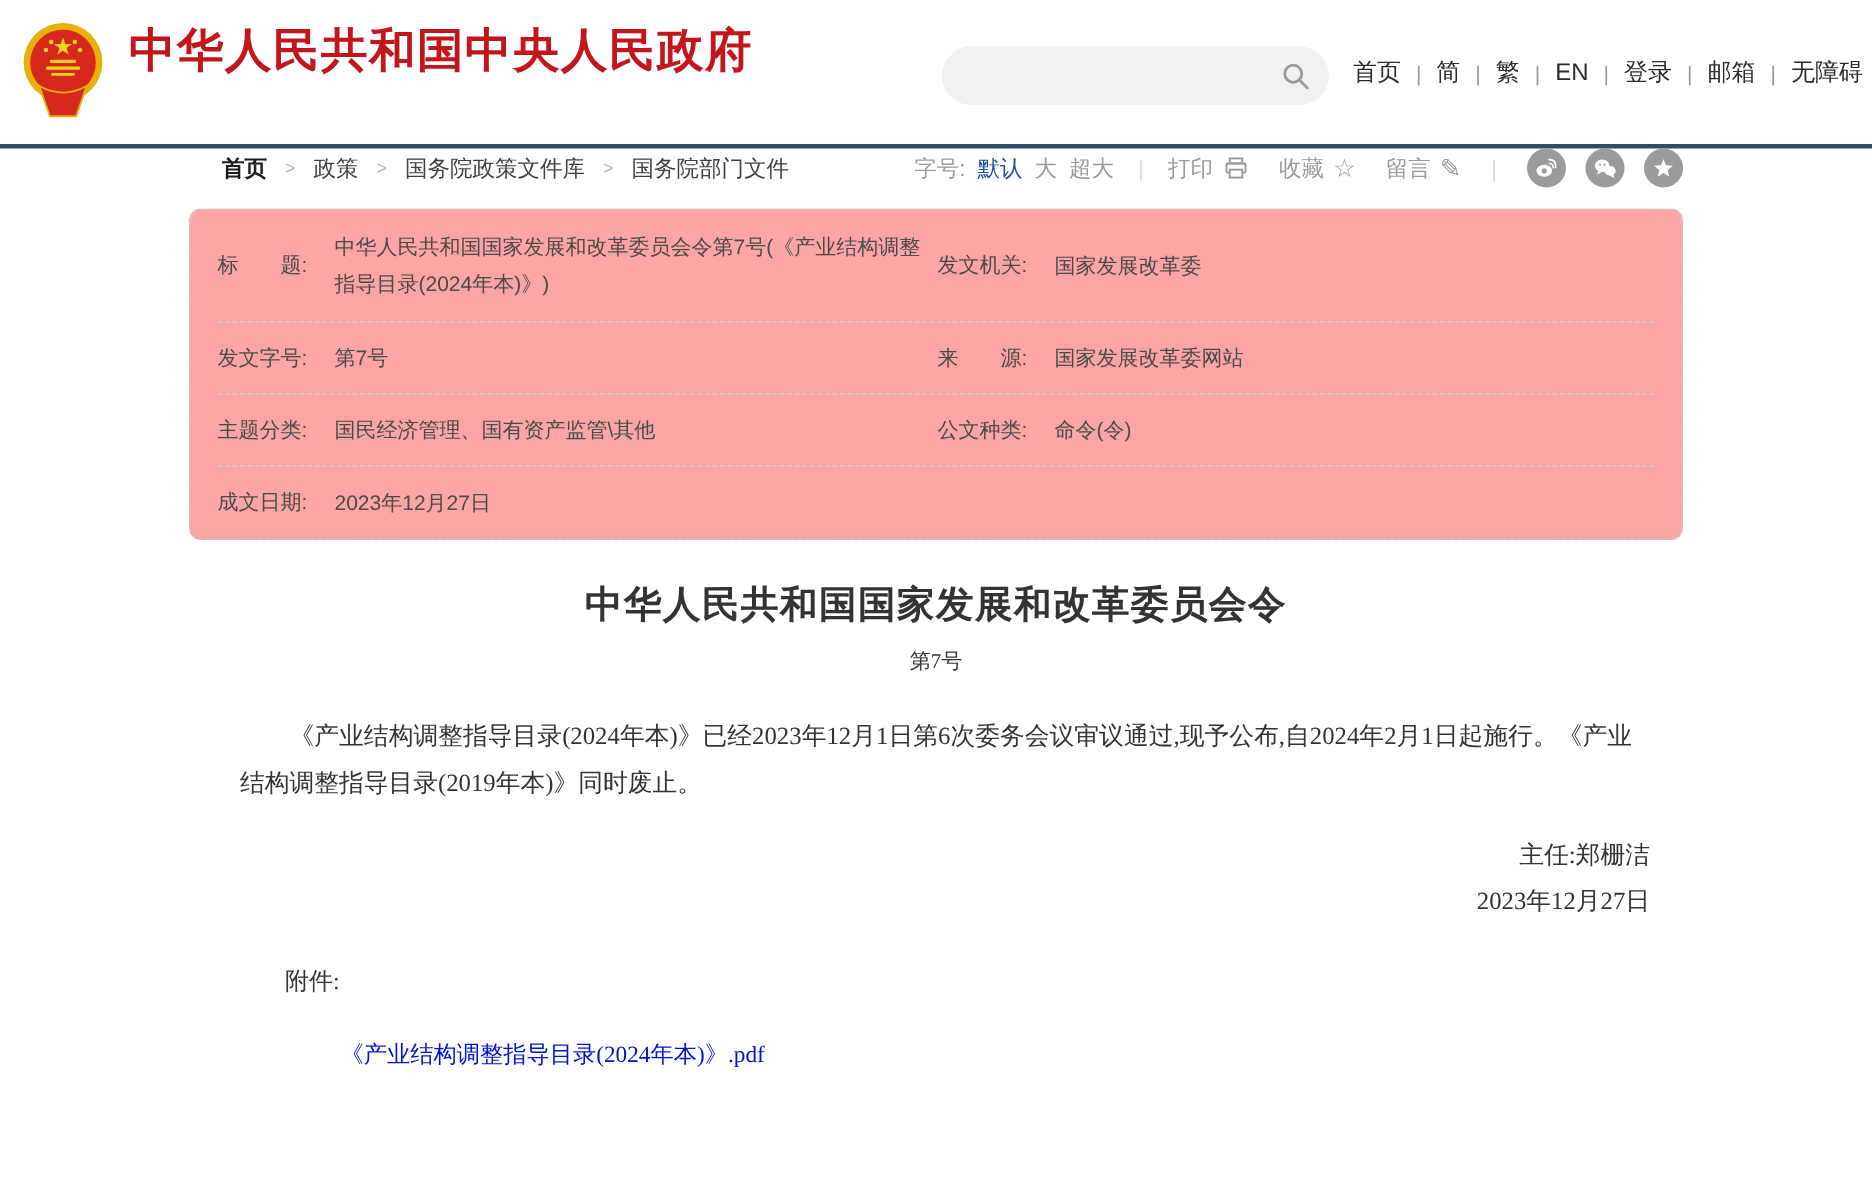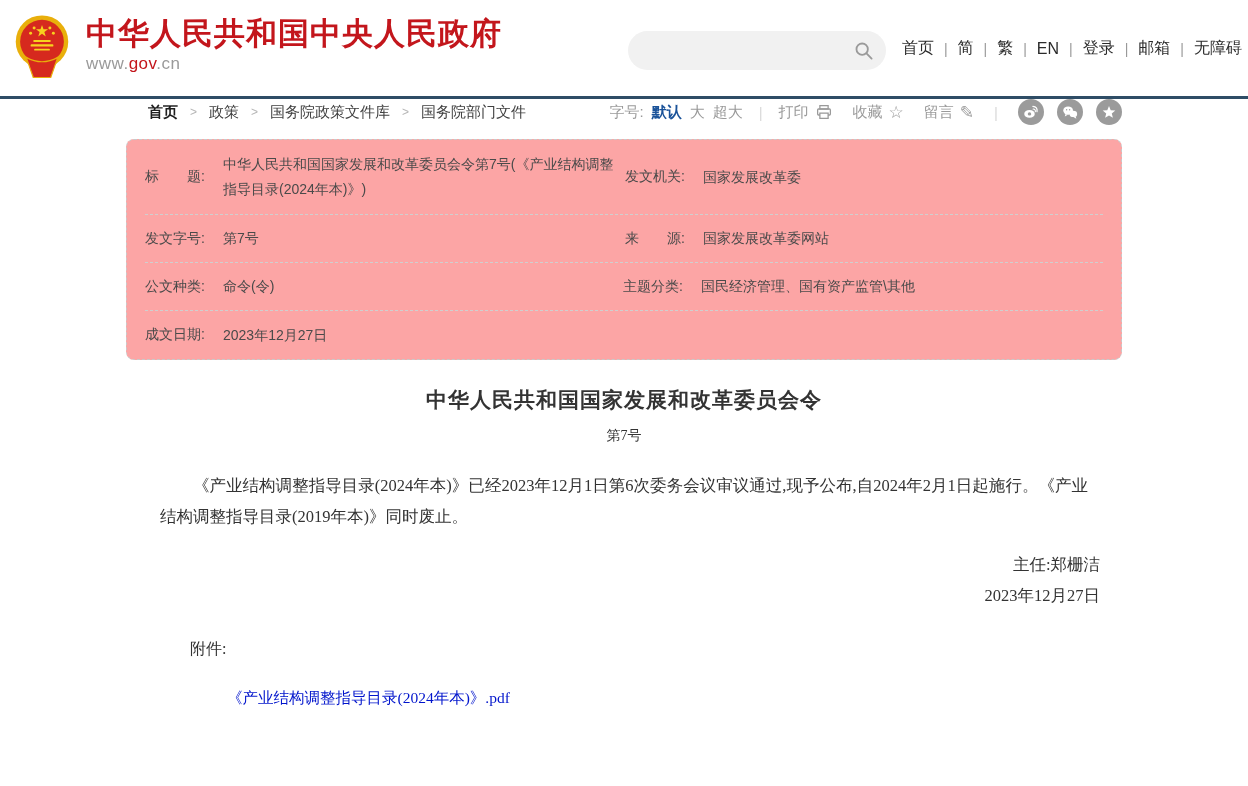--- a/index.html
+++ b/index.html
@@ -40,21 +40,21 @@
 
   
   .toolbar { display:flex; align-items:center; margin-top:23px; padding:0 0 0 22px; height:26px; }
   .breadcrumb { display:flex; align-items:center; font-size:15px; color:#404040; white-space:nowrap; }
   .breadcrumb .crumb { cursor:pointer; }
   .breadcrumb .crumb-first { font-weight:bold; color:#1e1e1e; }
   .breadcrumb .bsep { color:#b5b5b5; margin:0 12px; font-size:12px; }
   .tool-right { display:flex; align-items:center; margin-left:auto; font-size:15px; color:#9a9a9a; white-space:nowrap;text-align:right; }
   .fs-label { color:#9a9a9a; }
   .fs-opt { margin-left:8px; cursor:pointer; color:#9a9a9a; }
-  .fs-default { color:#1a5299; font-weight:bold; }
+  .fs-default { color:#1a5299; font-weight:normal; }
   .vsep { color:#d9d9d9; margin:0 16px; }
   .tool-item { display:flex; align-items:center; margin-right:20px; cursor:pointer; color:#9a9a9a; }
   .tool-item .glyph { margin-left:6px; font-size:17px; color:#9a9a9a; }
   .share { display:flex; align-items:center; gap:13px; margin-left:4px; }
   .share-circle {
     width:26px; height:26px; border-radius:50%; background:#9b9b9b;
     display:flex; align-items:center; justify-content:center; cursor:pointer;
   }
 
   
@@ -65,21 +65,21 @@
   .meta-cell { display:flex; align-items:center; font-size:14px; color:#4a4a4a; }
   .meta-cell.left { flex:0 0 480px; }
   .meta-cell.right { flex:1; }
   .meta-label { flex:0 0 78px; white-space:pre; color:#4a4a4a; }
   .meta-value { color:#4a4a4a; line-height:25px; }
   .meta-cell.left .meta-value { max-width:400px; }
 
   
   .article { font-family:"Liberation Serif", serif; }
   .article-title {
-    margin-top:26px; text-align:center; font-size:21px; font-weight:bold;
+    margin-top:26px; text-align:center; font-size:25px; font-weight:bold;
     color:#333; letter-spacing:1px;
   }
   .doc-number { margin-top:13px; text-align:center; font-size:14px; color:#333; }
   .article-body {
     margin-top:25px; padding:0 34px; font-size:16.5px; line-height:31px;
     color:#333; text-indent:2em; text-align:justify;
   }
   .signature { margin-top:22px; padding-right:22px; text-align:right; font-size:16.5px; color:#333; }
   .sign-date { margin-top:9px; padding-right:22px; text-align:right; font-size:16.5px; color:#333; }
   .attachments { margin-top:32px; margin-left:64px; font-size:16px; color:#333; }
@@ -98,21 +98,20 @@
     <circle cx="41" cy="16.5" r="1.7" fill="#f7d21e"></circle>
     <circle cx="19" cy="22.5" r="1.7" fill="#f7d21e"></circle>
     <circle cx="45" cy="22.5" r="1.7" fill="#f7d21e"></circle>
     <rect x="22" y="30" width="20" height="2.4" rx="1" fill="#f7d21e"></rect>
     <rect x="19" y="35" width="26" height="2.6" rx="1" fill="#f7d21e"></rect>
     <rect x="23" y="40" width="18" height="2.2" rx="1" fill="#f7d21e"></rect>
     <path d="M14 50 L22 73 L42 73 L50 50 Q32 60 14 50 Z" fill="#d6291e" stroke="#e9af0b" stroke-width="1.4"></path>
   </svg>
   <div class="brand">
     <div class="site-title">中华人民共和国中央人民政府</div>
-    <div class="site-url"><span>www.</span><span class="red">gov</span><span>.cn</span></div>
   </div>
 
   <div class="searchbox">
     <input type="text" value="" placeholder="" style="">
     <svg class="search-icon" viewBox="0 0 24 24">
       <circle cx="10" cy="10" r="6.2" fill="none" stroke="#9a9a9a" stroke-width="2"></circle>
       <line x1="14.7" y1="14.7" x2="20.3" y2="20.3" stroke="#9a9a9a" stroke-width="2" stroke-linecap="round"></line>
     </svg>
   </div>
 
@@ -218,27 +217,27 @@
       <div class="meta-cell left">
         <span class="meta-label">发文字号:</span>
         <span class="meta-value">第7号</span>
       </div>
       <div class="meta-cell right">
         <span class="meta-label">来　　源:</span>
         <span class="meta-value">国家发展改革委网站</span>
       </div>
     </div>
     <div class="meta-row">
+      <div class="meta-cell left">
+        <span class="meta-label">主题分类:</span>
+        <span class="meta-value">国民经济管理、国有资产监管\其他</span>
+      </div>
       <div class="meta-cell right">
         <span class="meta-label">公文种类:</span>
         <span class="meta-value">命令(令)</span>
-      </div>
-      <div class="meta-cell left">
-        <span class="meta-label">主题分类:</span>
-        <span class="meta-value">国民经济管理、国有资产监管\其他</span>
       </div>
     </div>
     <div class="meta-row">
       <div class="meta-cell left">
         <span class="meta-label">成文日期:</span>
         <span class="meta-value">2023年12月27日</span>
       </div>
       <div class="meta-cell right"></div>
     </div>
   </div>

